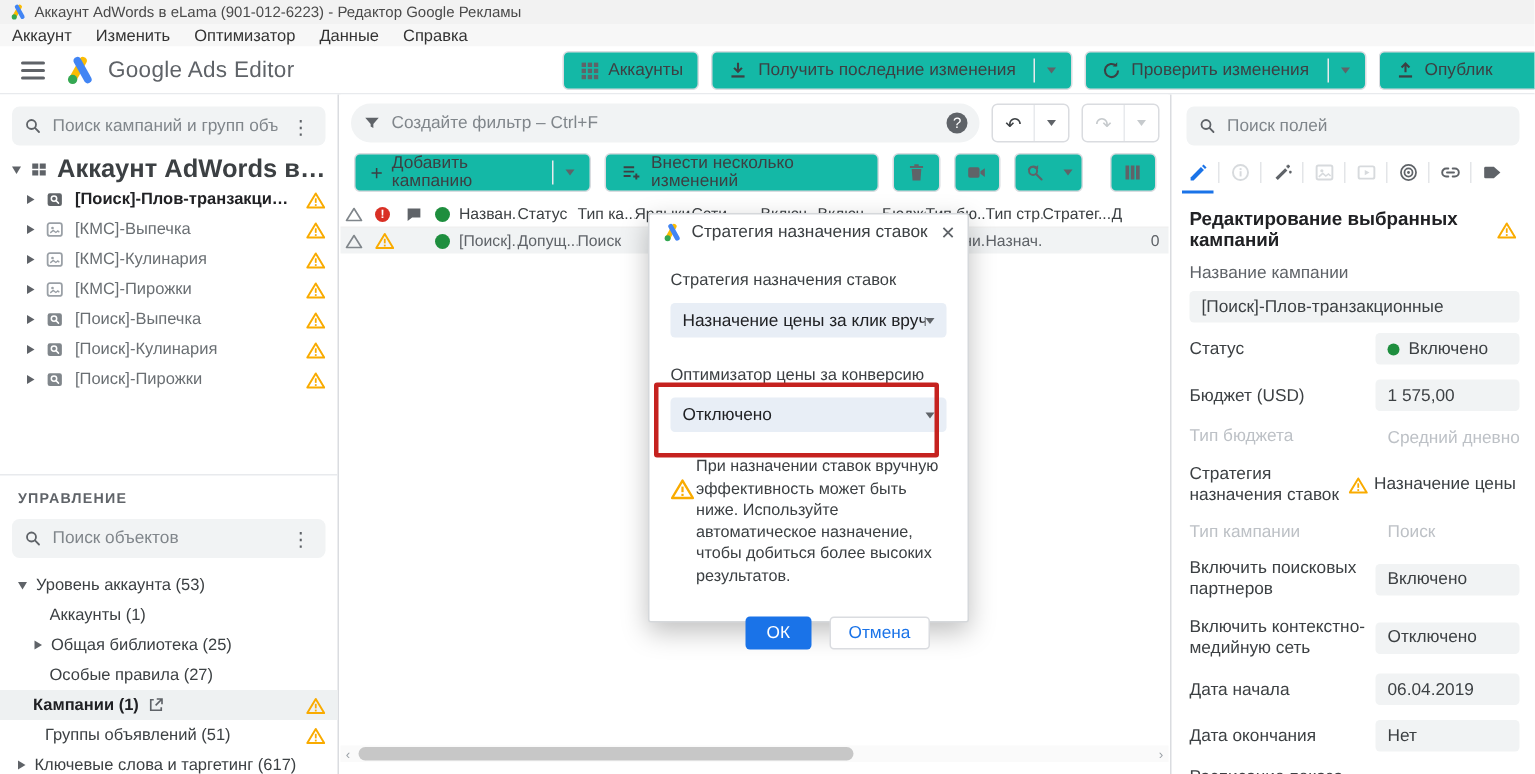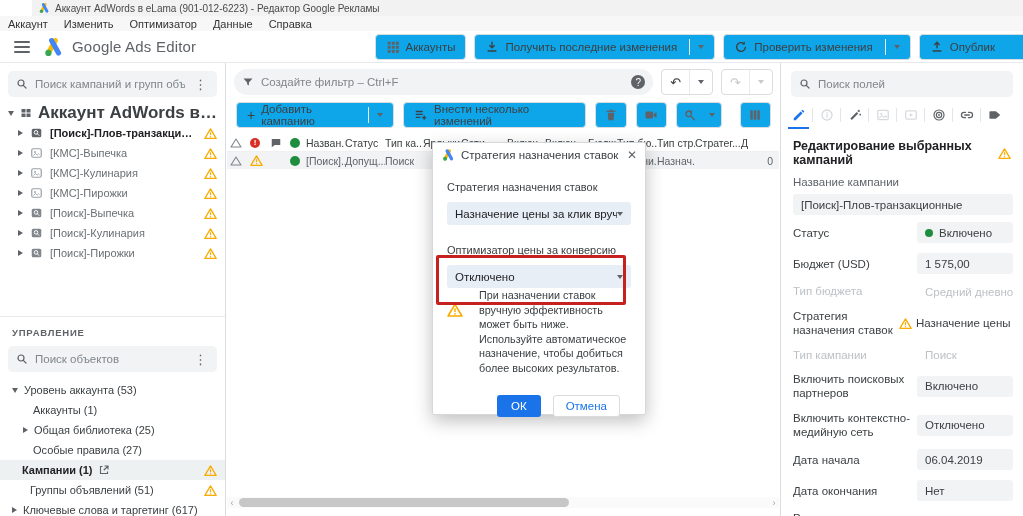--- a/index.html
+++ b/index.html
@@ -1,33 +1,33 @@
 <!DOCTYPE html>
 <html><head>
 <meta charset="utf-8">
 <style>
   * { margin:0; padding:0; box-sizing:border-box; }
   html,body { width:1023px; height:516px; overflow:hidden; background:#fff;
     font-family:"Liberation Sans", sans-serif; color:#3c4043; }
 
   
   #titlebar { position:absolute; top:0; left:0; right:0; height:16px; background:#f2f2f2;
-    display:flex; align-items:center; gap:5px; padding-left:6px; font-size:10px; color:#4a4a4a;margin-left:32px; }
+    display:flex; align-items:center; gap:5px; padding-left:6px; font-size:10px; color:#4a4a4a; }
   #menubar { position:absolute; top:16px; left:0; right:0; height:15px; background:#f7f7f7;
     display:flex; align-items:center; gap:16px; padding-left:8px; font-size:11px; color:#333; }
   #menubar span { cursor:default; }
 
   
   #appbar { position:absolute; top:31px; left:0; right:0; height:32px; background:#fff;
     border-bottom:1px solid #e8eaed; display:flex; align-items:center; }
   .hamburger { width:16px; height:12px; margin:0 12px 0 14px; display:flex; flex-direction:column; justify-content:space-between; cursor:pointer;}
   .hamburger i { display:block; height:2px; background:#5f6368; border-radius:1px; }
   #appname { font-size:15px; color:#5f6368; margin-left:8px; letter-spacing:.2px; }
   #appbar-right { position:absolute; right:0; top:3px; height:26px; display:flex; gap:8px; align-items:center; white-space:nowrap; }
-  .tbtn { height:26px; border:1px solid #dadce0; border-radius:4px; background:#0ea5e9; display:flex; align-items:center;
+  .tbtn { height:26px; border:1px solid #dadce0; border-radius:4px; background:#14b8a6; display:flex; align-items:center;
     padding:0 10px; font-size:11.5px; color:#3c4043; gap:6px; cursor:pointer; }
   .tbtn .sep { width:1px; height:16px; background:#e8eaed; margin:0 2px 0 6px; }
   .caret { width:0; height:0; border-left:3.5px solid transparent; border-right:3.5px solid transparent;
     border-top:4px solid #5f6368; display:inline-block; }
   .caret.dis { border-top-color:#c6cacd; }
 
   svg.ic { width:14px; height:14px; flex:none; }
   svg.ic12 { width:12px; height:12px; flex:none; }
 
   
@@ -110,21 +110,21 @@
   #modal-head { height:24px; display:flex; align-items:center; gap:6px; padding:0 8px; }
   #modal-title { flex:1; font-size:11.5px; color:#3c4043; white-space:nowrap; overflow:hidden;}
   #modal-close { font-size:12px; color:#5f6368; cursor:pointer; }
   #modal-body { padding:10px 14px 0 14px; position:relative; }
   .mlabel { font-size:11px; color:#3c4043; margin-top:4px; }
   .mselect { margin-top:9px; height:23px; background:#e8eef6; border-radius:3px; display:flex; align-items:center;
     padding:0 8px; font-size:11.5px; color:#202124; cursor:pointer; }
   .mselect .lbl { flex:1; white-space:nowrap; overflow:hidden;}
   .redbox { position:absolute; left:3px; top:88px; width:190px; height:50px; border:3px solid #c5221f; border-radius:2px;
     pointer-events:none; z-index:5;}
-  #mwarn { display:flex; gap:16px; }
+  #mwarn { display:flex; gap:1px; margin-top:16px; }
   #mwarn svg { width:16px; height:16px; flex:none; margin-top:14px;}
   #mwarn .txt { font-size:10.8px; line-height:1.35; color:#3c4043; }
   #mbtns { display:flex; gap:12px; margin-top:20px; padding-left:50px;}
   .btn-ok { background:#1a73e8; color:#fff; border:none; border-radius:3px; font-size:11.5px; padding:4px 14px;
     font-family:inherit; cursor:pointer;}
   .btn-cancel { background:#fff; color:#1a73e8; border:1px solid #dadce0; border-radius:3px; font-size:11.5px;
     padding:4px 12px; font-family:inherit; cursor:pointer;}
 </style>
 </head>
 <body>

